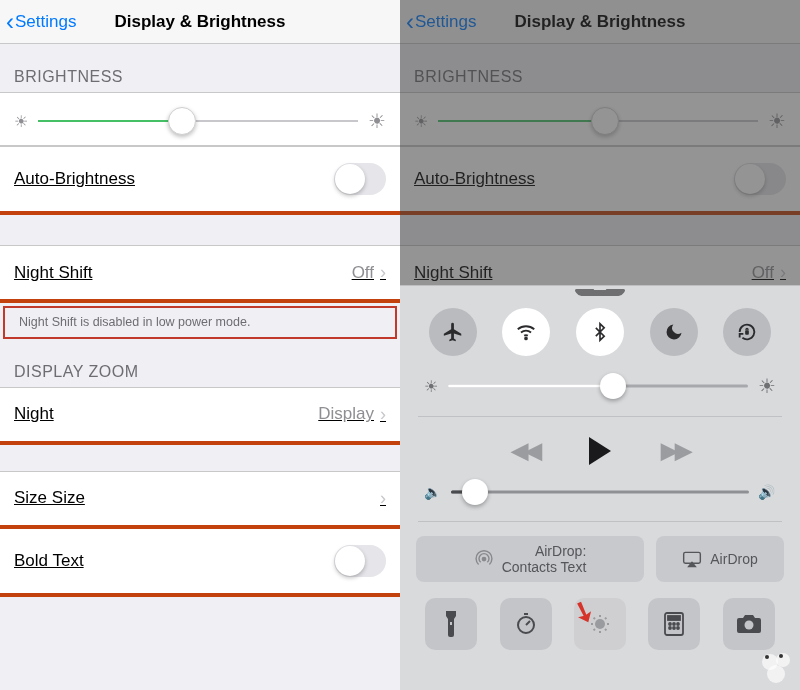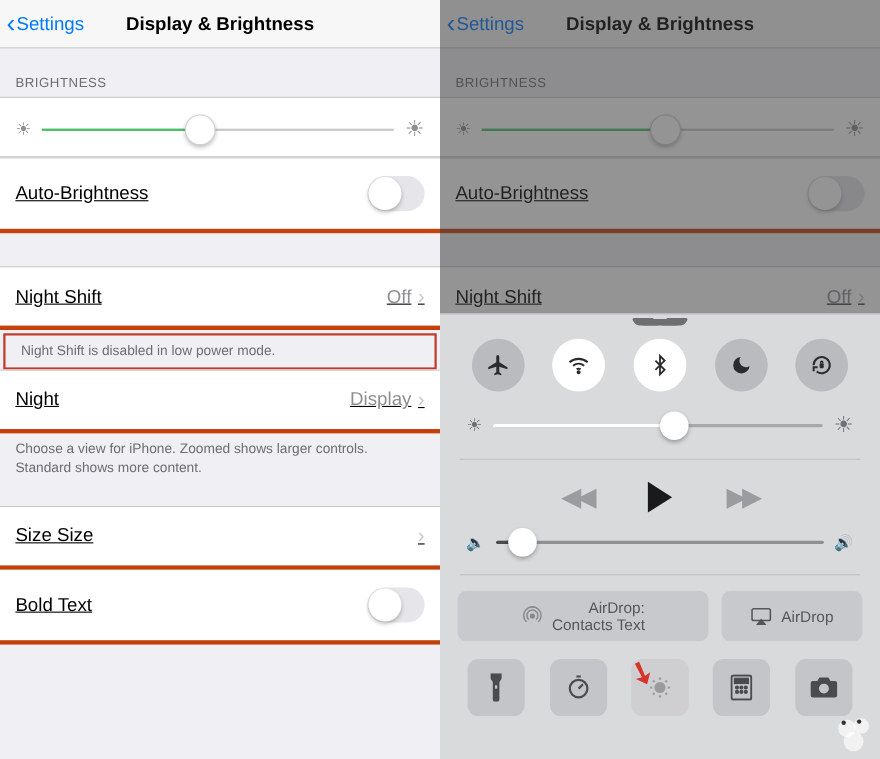--- a/index.html
+++ b/index.html
@@ -8,21 +8,21 @@
   .pane { width: 400px; height: 690px; background: #efeff4; position: relative; overflow: hidden; }
   .pane.right { background: #efeff4; }
   .dim-overlay { position:absolute; inset:0 0 auto 0; height:290px; background:rgba(60,60,60,.55); z-index:2; pointer-events:none;}
   
   .navbar { height: 44px; background: #f7f7f8; border-bottom:1px solid #c8c8c8; display:flex; align-items:center; padding:0 6px; }
   .navbar .back { color:#007aff; font-size:17px; display:flex; align-items:center; }
   .navbar .back .chev { font-size:24px; line-height:1; margin-right:1px; font-weight:300; }
   .navbar .title { position:absolute; left:0; right:0; text-align:center; font-weight:600; font-size:17px; color:#000; pointer-events:none;}
   .pane.right .navbar .title{ left:50%; transform:translateX(-50%); right:auto; width:260px;}
   
-  .sect-label { font-size:12px; color:#6d6d72; letter-spacing:.5px; padding: 24px 14px 6px; text-transform:uppercase;}
+  .sect-label { font-size:16px; color:#6d6d72; letter-spacing:.5px; padding: 24px 14px 6px; text-transform:uppercase;}
   .cell, .cell-row { background:#fff; border-top:1px solid #c8c8c8; border-bottom:4px solid #c2410c; padding:16px 14px; display:flex; align-items:center; font-size:17px; color:#000;text-decoration:underline;}
   .cell + .cell { border-top:none;}
   .cell .spacer{flex:1;}
   .cell .value{ color:#8e8e93; margin-right:6px;}
   .cell .chev-r{ color:#c7c7cc; font-size:18px;}
   .footer-note { font-size:12.5px; color:#6d6d72; padding:6px 14px 0; line-height:1.35;}
   .highlight-box { border:2px solid #c0392b; margin:3px 3px 0 3px;}
   
   .bright-row{ background:#fff; border-top:1px solid #c8c8c8; border-bottom:1px solid #c8c8c8; padding:16px 14px 12px; display:flex; align-items:center; gap:10px;}
   
@@ -100,27 +100,27 @@
     <div class="cell">
       <span>Night Shift</span>
       <span class="spacer"></span>
       <span class="value">Off</span>
       <span class="chev-r">›</span>
     </div>
     <div class="highlight-box">
       <div class="footer-note" style="padding-bottom:6px">Night Shift is disabled in low power mode.</div>
     </div>
 
+    <div class="sect-label">DISPLAY ZOOM</div>
     <div class="cell">
       <span>Night</span>
       <span class="spacer"></span>
       <span class="value">Display</span>
       <span class="chev-r">›</span>
     </div>
-    <div class="footer-note">Choose a view for iPhone. Zoomed shows larger controls. Standard shows more content.</div>
 
     <div style="height:26px"></div>
     <div class="cell">
       <span>Size Size</span>
       <span class="spacer"></span>
       <span class="chev-r">›</span>
     </div>
     <div class="cell">
       <span>Bold Text</span>
       <span class="spacer"></span>

